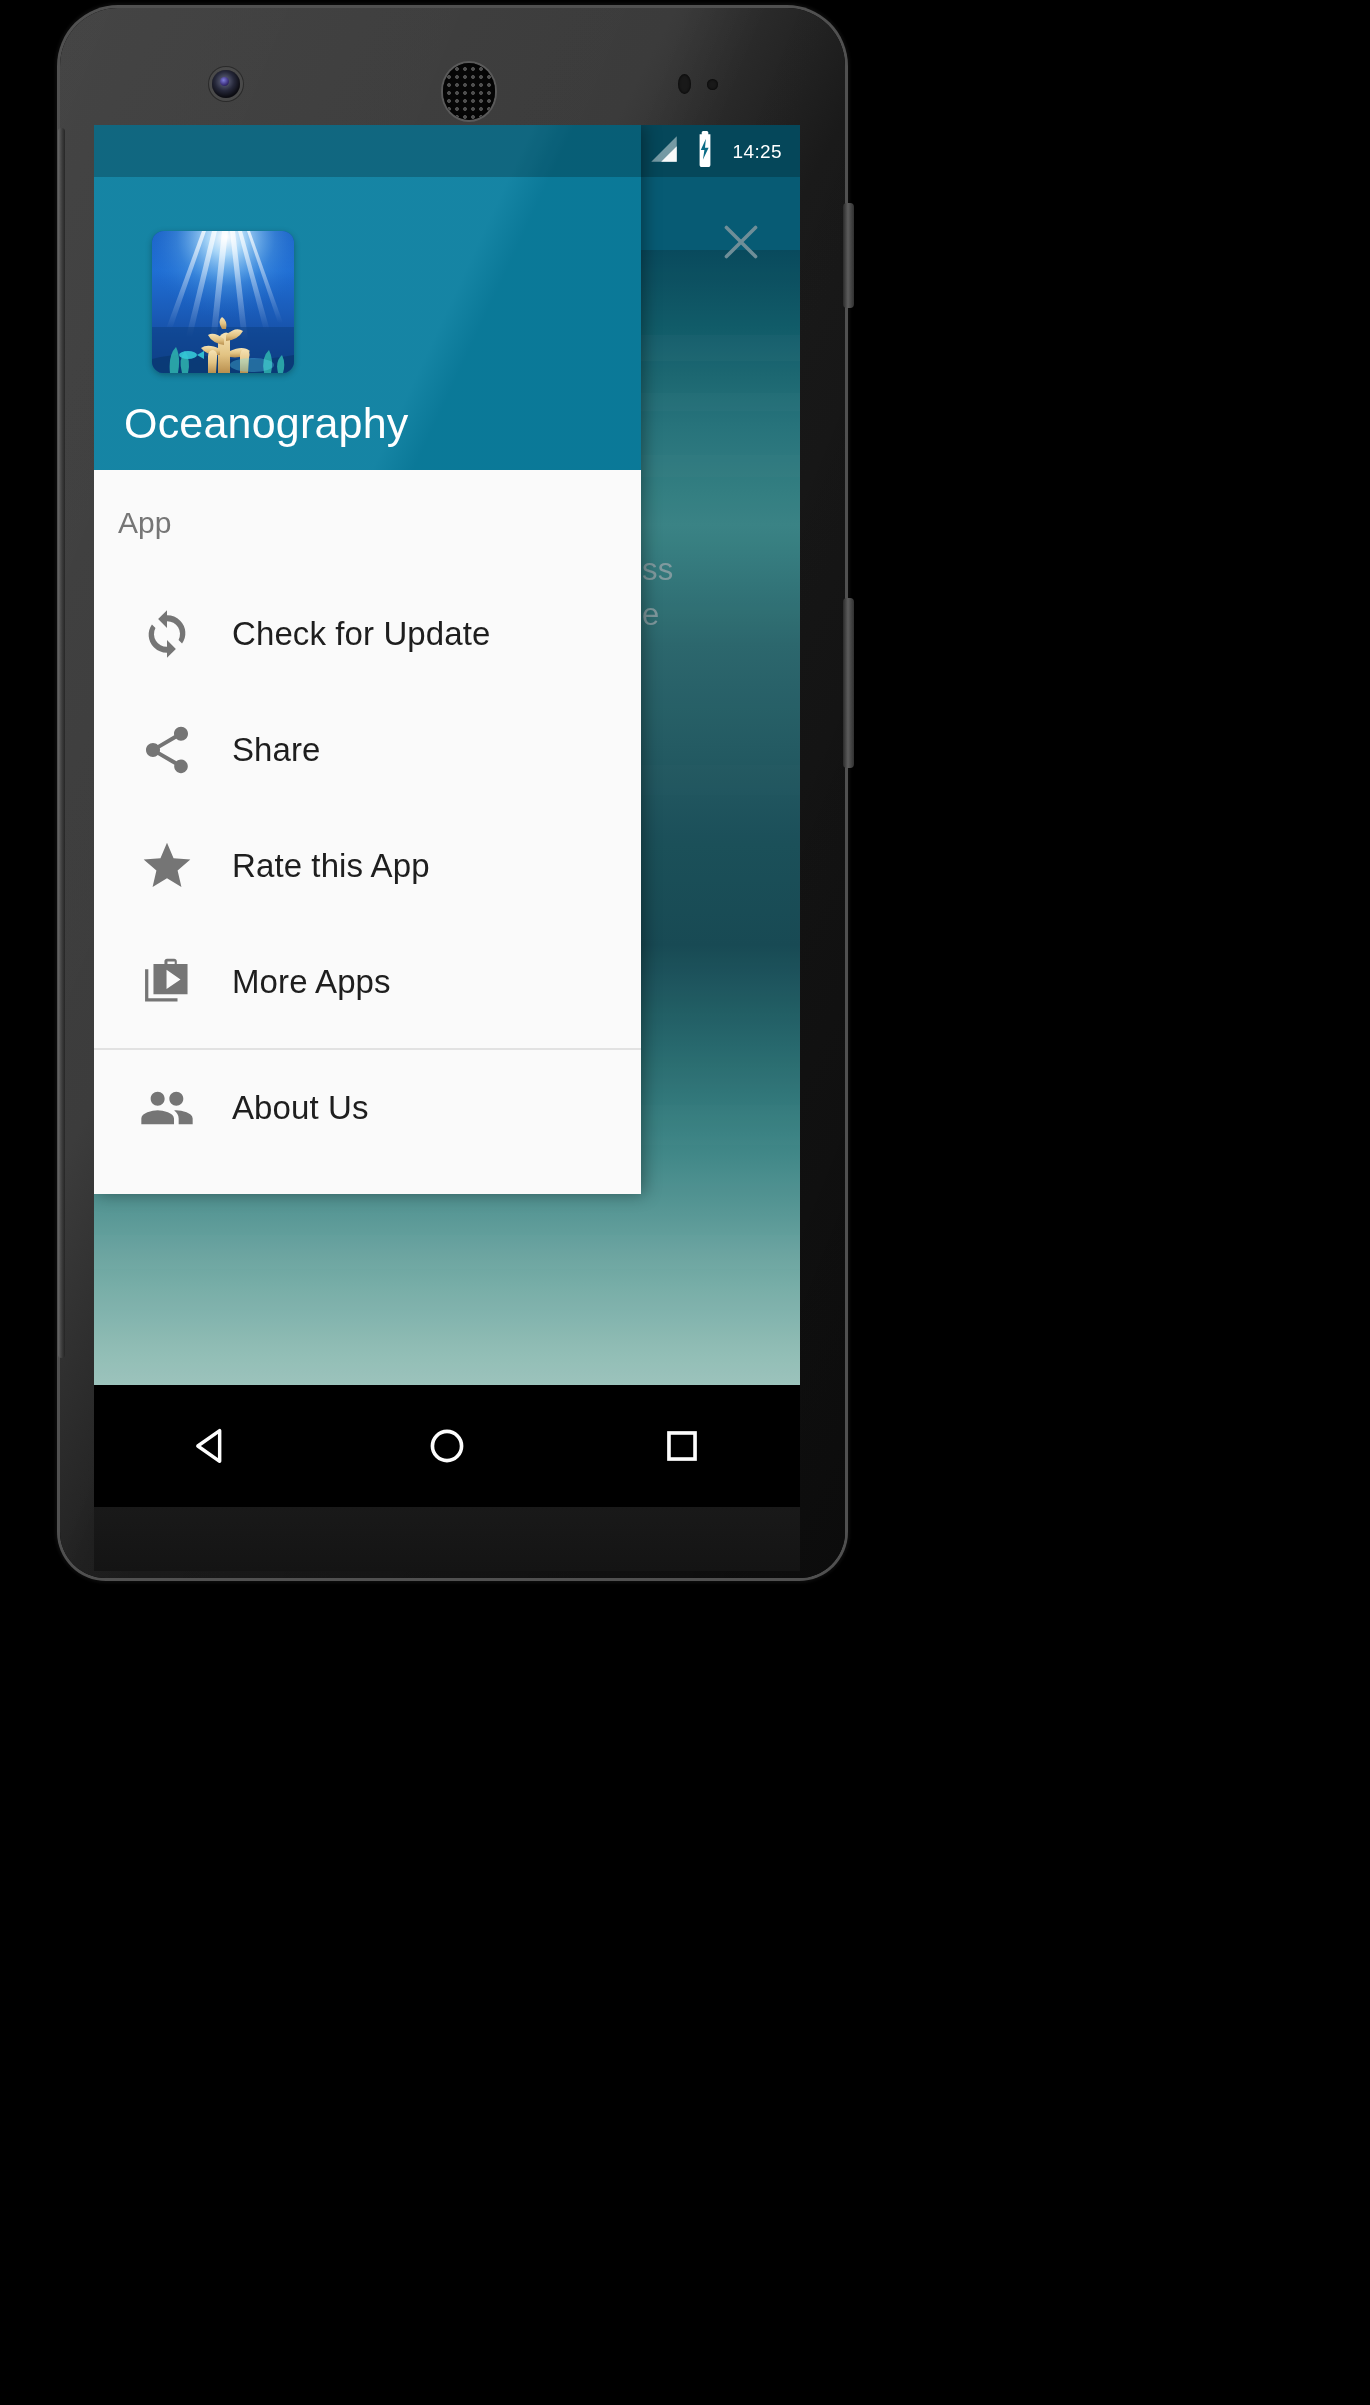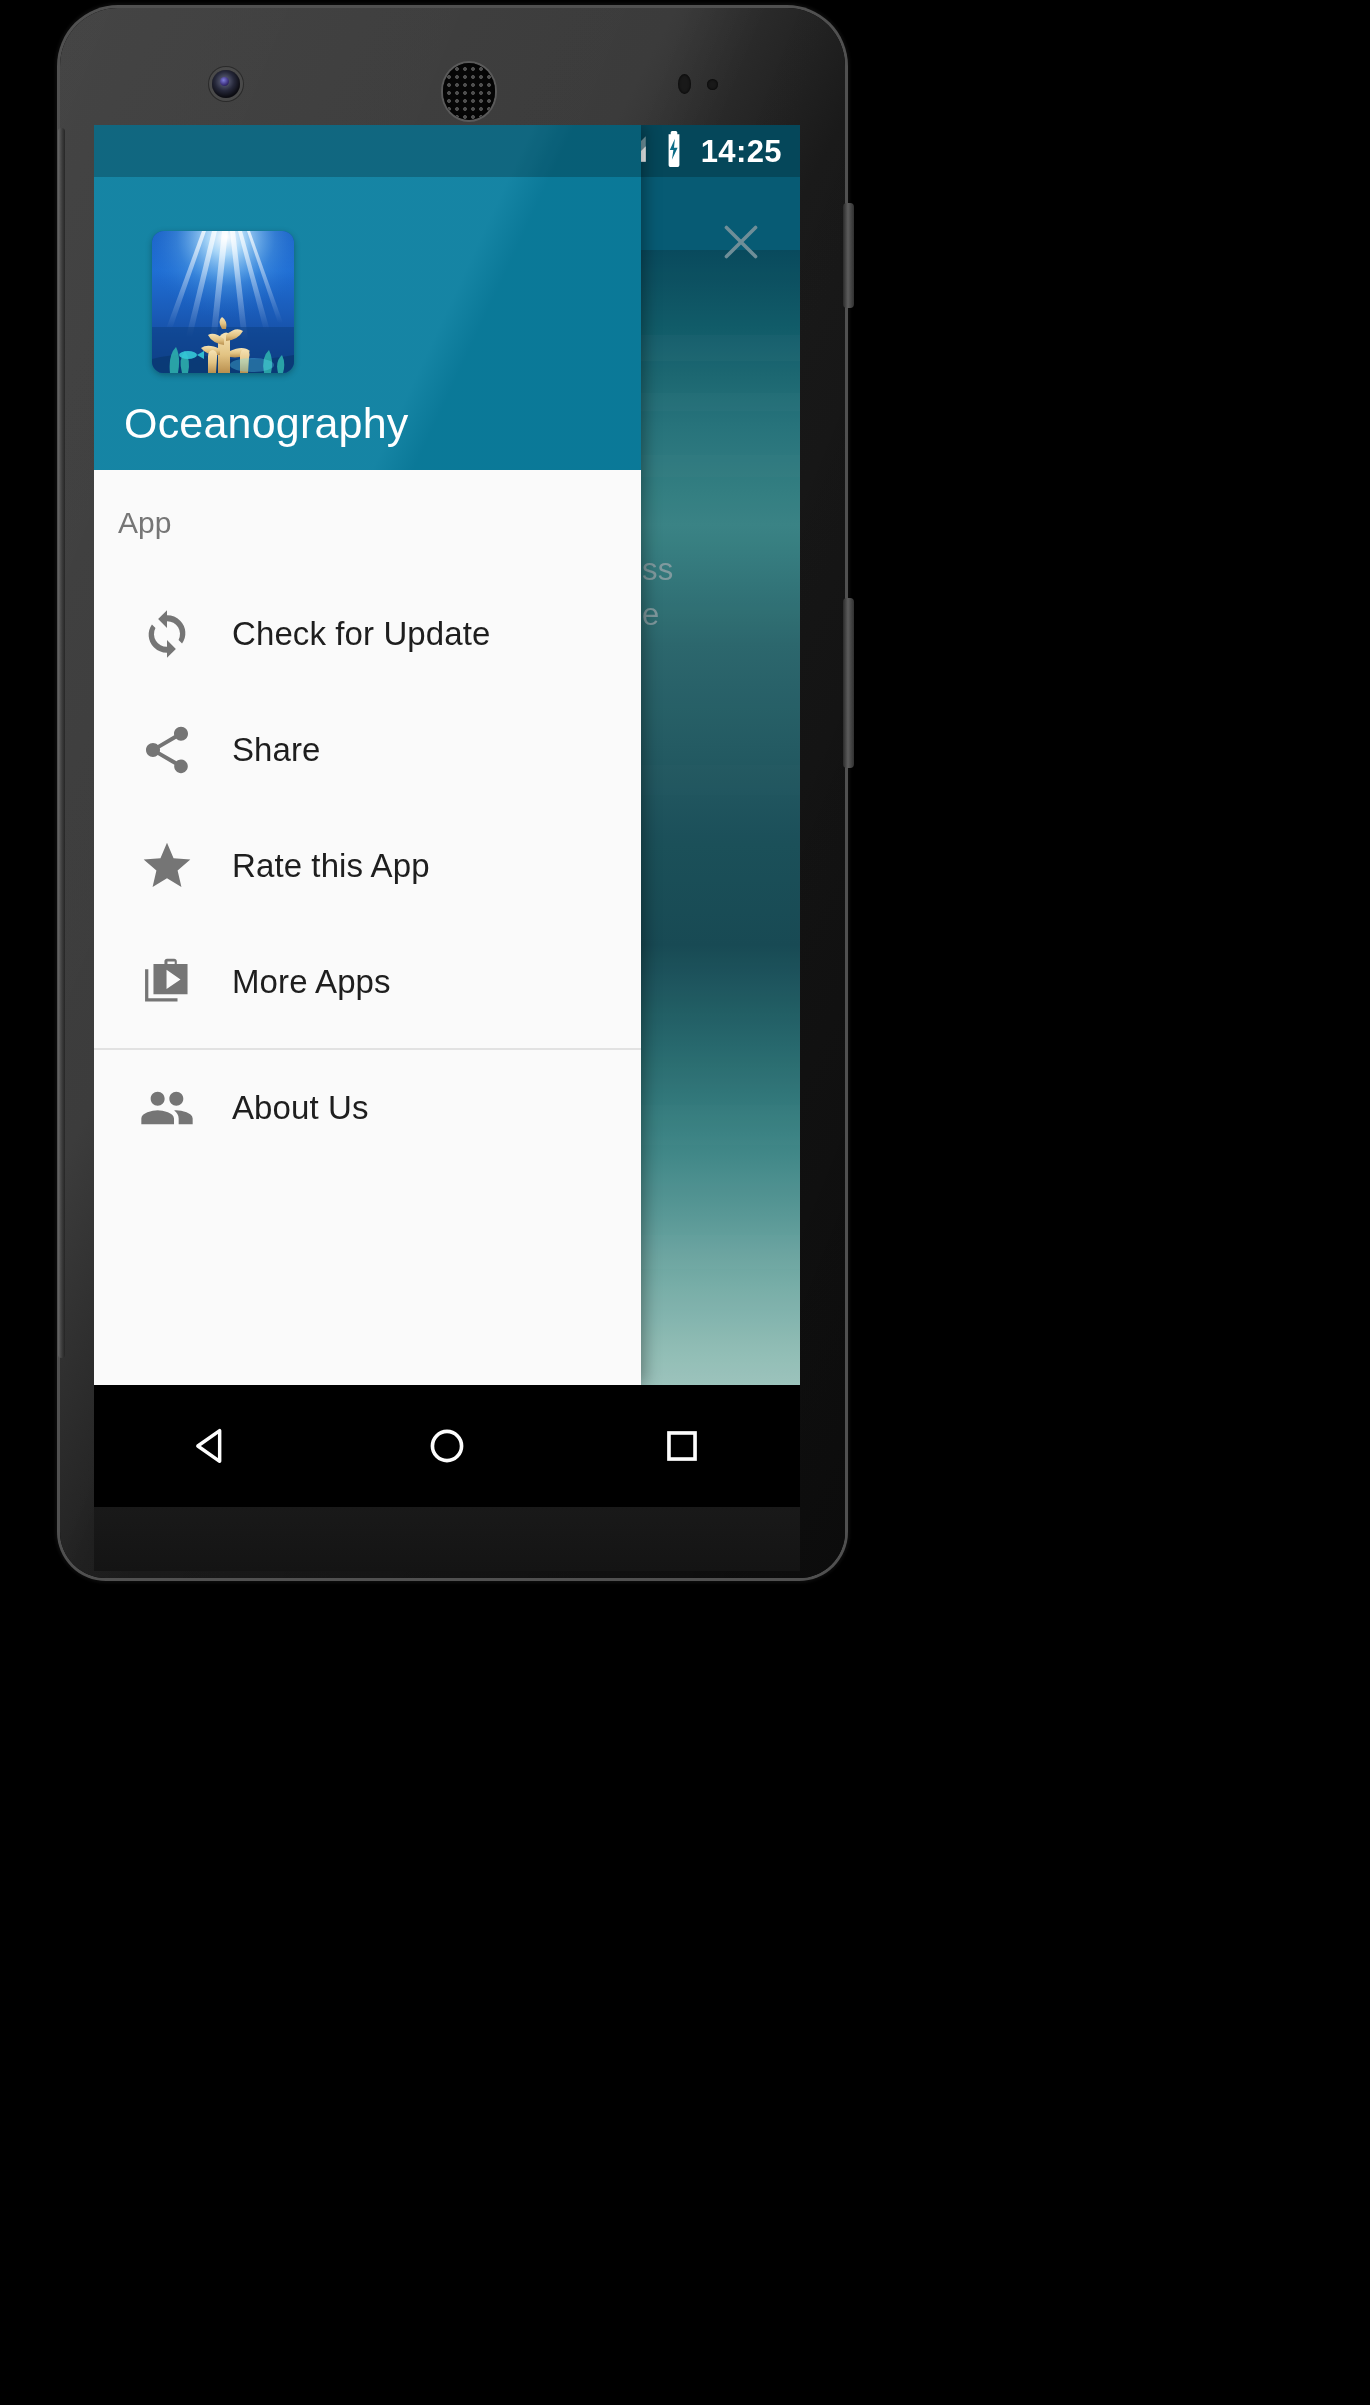--- a/index.html
+++ b/index.html
@@ -184,43 +184,43 @@
   .status-left { display: flex; align-items: center; }
   .status-right {
     margin-left: auto;
     display: flex; align-items: center; gap: 9px;
   }
   .n-logo { display:block; }
   .signal-tri { display:block; }
   .batt { display:block; }
   .clock {
     color: #ffffff;
-    font-size: 31px;
-    font-weight: 700;
+    font-size: 19px;
+    font-weight: 400;
     letter-spacing: .4px;
     line-height: 1;
     margin-left: 3px;
   }
 
   
   .close-x {
     position: absolute;
     right: 20px;
     top: 78px;
     width: 78px; height: 78px;
     display: flex; align-items: center; justify-content: center;
     z-index: 45;
   }
 
   
   .drawer {
     position: absolute;
     left: 0; top: 0;
     width: 547px;
-    height: 1260px;
+    height: 1069px;
     background: #fafafa;
     z-index: 50;
     box-shadow: 3px 0 16px rgba(0,0,0,0.38);
     display: flex;
     flex-direction: column;
   }
 
   .drawer-header {
     position: relative;
     height: 345px;

